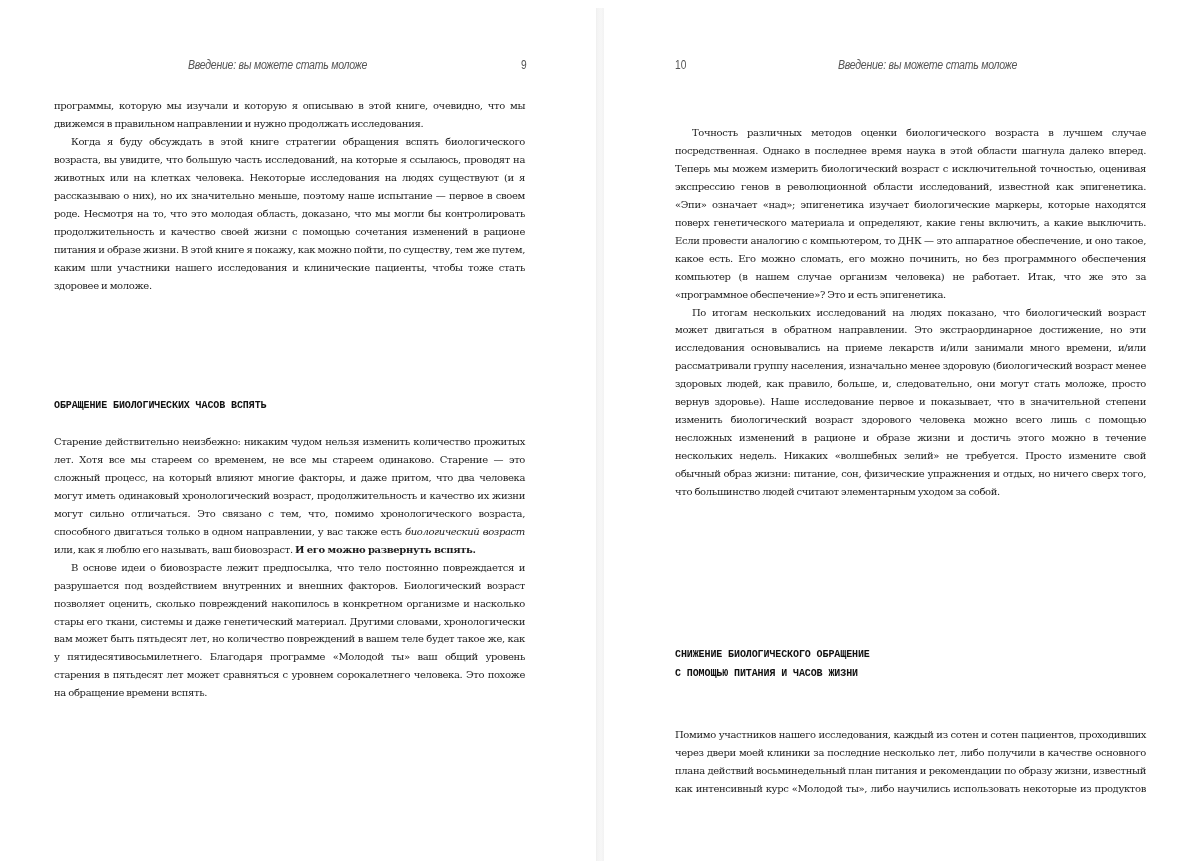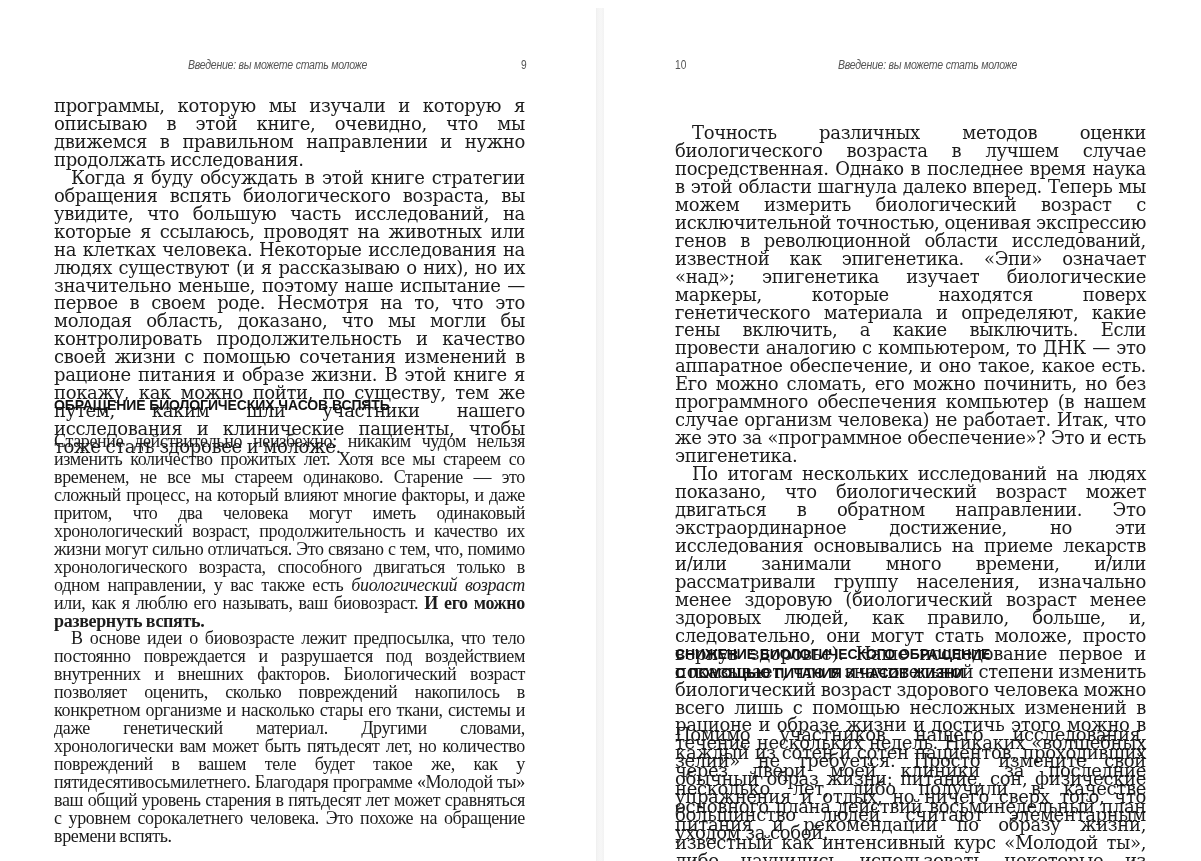--- a/index.html
+++ b/index.html
@@ -57,41 +57,41 @@
       transform-origin: left center;
     }
     .left .running-head { left: 188px; }
     .left .folio { left: 521px; }
     .right .folio { left: 71px; }
     .right .running-head { left: 234px; }
 
     .text-block {
       position: absolute;
       width: 471px;
-      font-size: 18px;
+      font-size: 10px;
       line-height: 17.95px;
       text-align: justify;
       letter-spacing: -0.35px;
       word-spacing: -0.5px;
     }
     .left .text-block { left: 54px; }
     .right .text-block { left: 71px; margin-top: 27px; }
 
     .p {
       margin: 0;
       text-indent: 0;
     }
     .p.indent { text-indent: 17px; }
     .p.last-justify { text-align-last: justify; }
 
     .heading {
       position: absolute;
-      font-family: Liberation Sans, sans-serif;
+      font-family: Liberation Mono, monospace;
       font-weight: bold;
-      font-size: 14px;
+      font-size: 10px;
       line-height: 19px;
       color: #111;
       letter-spacing: -0.1px;
       white-space: nowrap;
     }
     .left .heading { left: 54px; top: 388px; }
     .right .heading { left: 71px; top: 637px; }
 
     .em { font-style: italic; }
     .strong { font-weight: bold; }
@@ -105,21 +105,21 @@
     <div class="running-head">Введение: вы можете стать моложе</div>
     <div class="folio">9</div>
 
     <div class="text-block" style="top: 89px;">
       <p class="p">программы, которую мы изучали и которую я описываю в этой книге, очевидно, что мы движемся в правильном направлении и нужно продолжать исследования.</p>
       <p class="p indent">Когда я буду обсуждать в этой книге стратегии обращения вспять биологического возраста, вы увидите, что большую часть исследований, на которые я ссылаюсь, проводят на животных или на клетках человека. Некоторые исследования на людях существуют (и я рассказываю о них), но их значительно меньше, поэтому наше испытание — первое в своем роде. Несмотря на то, что это молодая область, доказано, что мы могли бы контролировать продолжительность и качество своей жизни с помощью сочетания изменений в рационе питания и образе жизни. В этой книге я покажу, как можно пойти, по существу, тем же путем, каким шли участники нашего исследования и клинические пациенты, чтобы тоже стать здоровее и моложе.</p>
     </div>
 
     <div class="heading">ОБРАЩЕНИЕ БИОЛОГИЧЕСКИХ ЧАСОВ ВСПЯТЬ</div>
 
-    <div class="text-block" style="top: 425px; font-family: Liberation Serif, serif;">
+    <div class="text-block" style="top: 425px;">
       <p class="p"><span>Старение действительно неизбежно: никаким чудом нельзя изменить количество прожитых лет. Хотя все мы стареем со временем, не все мы стареем одинаково. Старение — это сложный процесс, на который влияют многие факторы, и даже притом, что два человека могут иметь одинаковый хронологический возраст, продолжительность и качество их жизни могут сильно отличаться. Это связано с тем, что, помимо хронологического возраста, способного двигаться только в одном направлении, у вас также есть </span><span class="em">биологический возраст</span><span> или, как я люблю его называть, ваш биовозраст. </span><span class="strong">И его можно развернуть вспять.</span></p>
       <p class="p indent">В основе идеи о биовозрасте лежит предпосылка, что тело постоянно повреждается и разрушается под воздействием внутренних и внешних факторов. Биологический возраст позволяет оценить, сколько повреждений накопилось в конкретном организме и насколько стары его ткани, системы и даже генетический материал. Другими словами, хронологически вам может быть пятьдесят лет, но количество повреждений в вашем теле будет такое же, как у пятидесятивосьмилетнего. Благодаря программе «Молодой ты» ваш общий уровень старения в пятьдесят лет может сравняться с уровнем сорокалетнего человека. Это похоже на обращение времени вспять.</p>
     </div>
   </div>
 
   <div class="gutter"></div>
 
   <div class="page right">
     <div class="folio">10</div>
     <div class="running-head">Введение: вы можете стать моложе</div>

